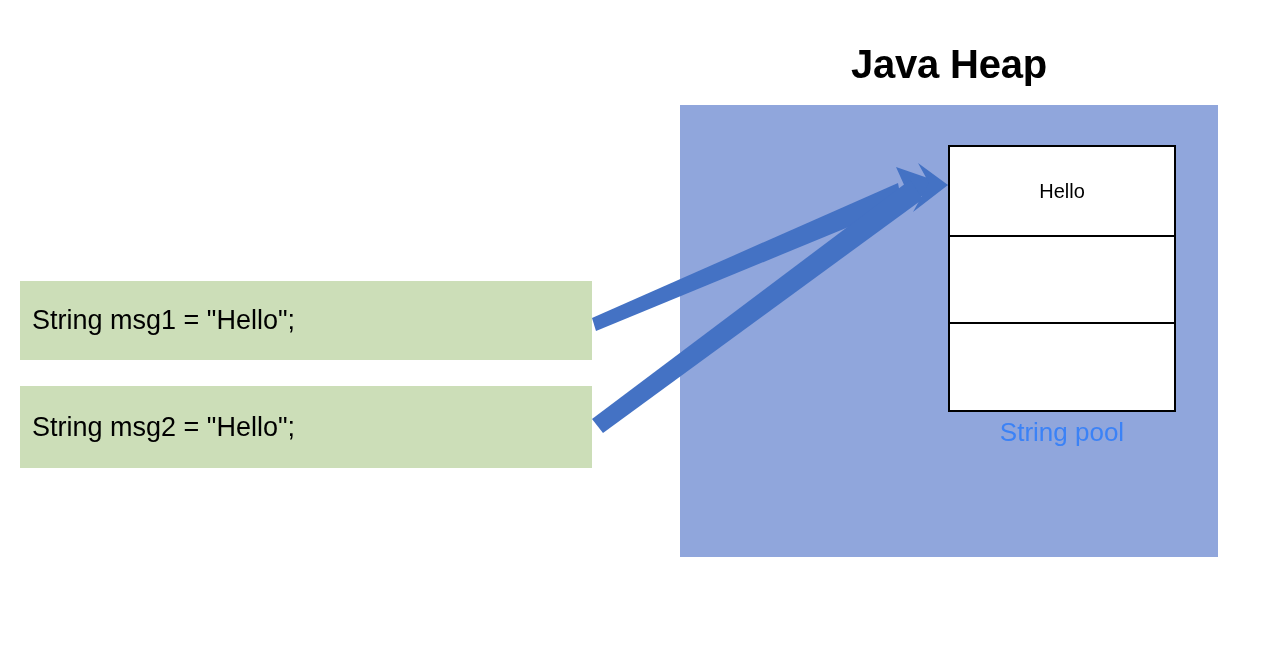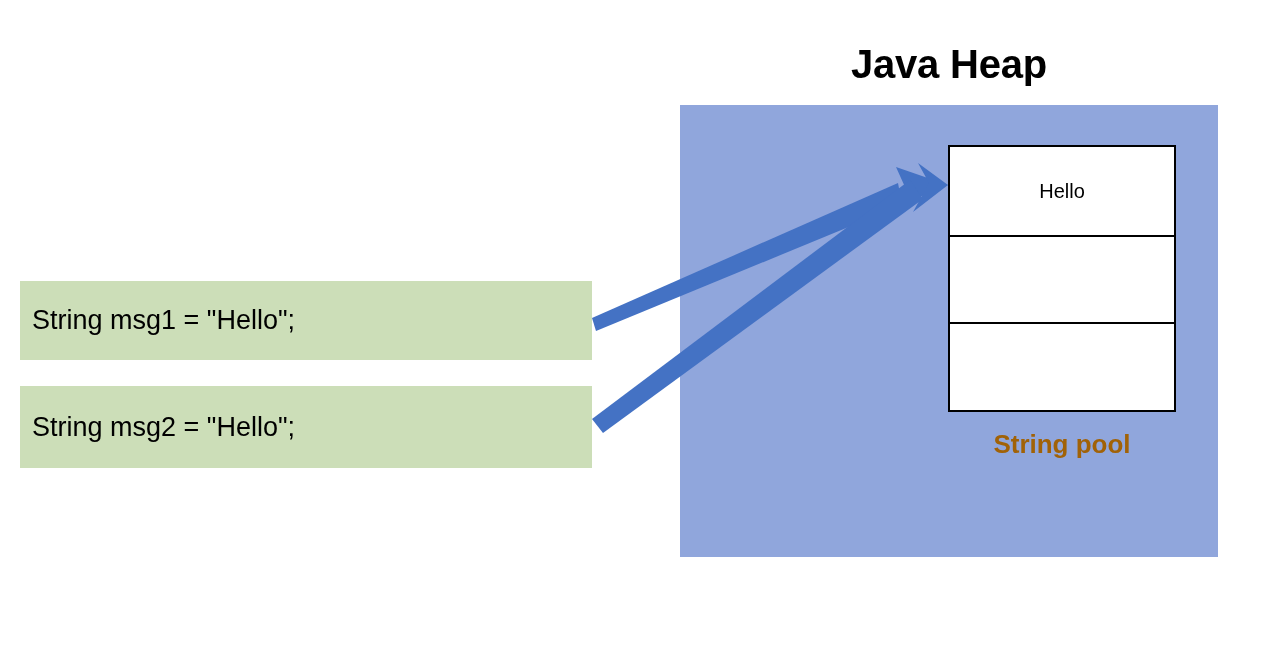--- a/index.html
+++ b/index.html
@@ -66,26 +66,26 @@
     line-height: 1;
   }
   .pool-cell + .pool-cell {
     border-top: 2.5px solid #000000;
   }
 
   
   .pool-caption {
     position: absolute;
     left: 948px;
-    top: 428px;
+    top: 416px;
     width: 228px;
     text-align: center;
     font-size: 26px;
-    font-weight: bold;
-    color: #a16207;
+    font-weight: normal;
+    color: #3b82f6;
     line-height: 32px;
     white-space: nowrap;
   }
 
   
   .code-box {
     position: absolute;
     left: 20px;
     width: 572px;
     background: #CCDEB8;

